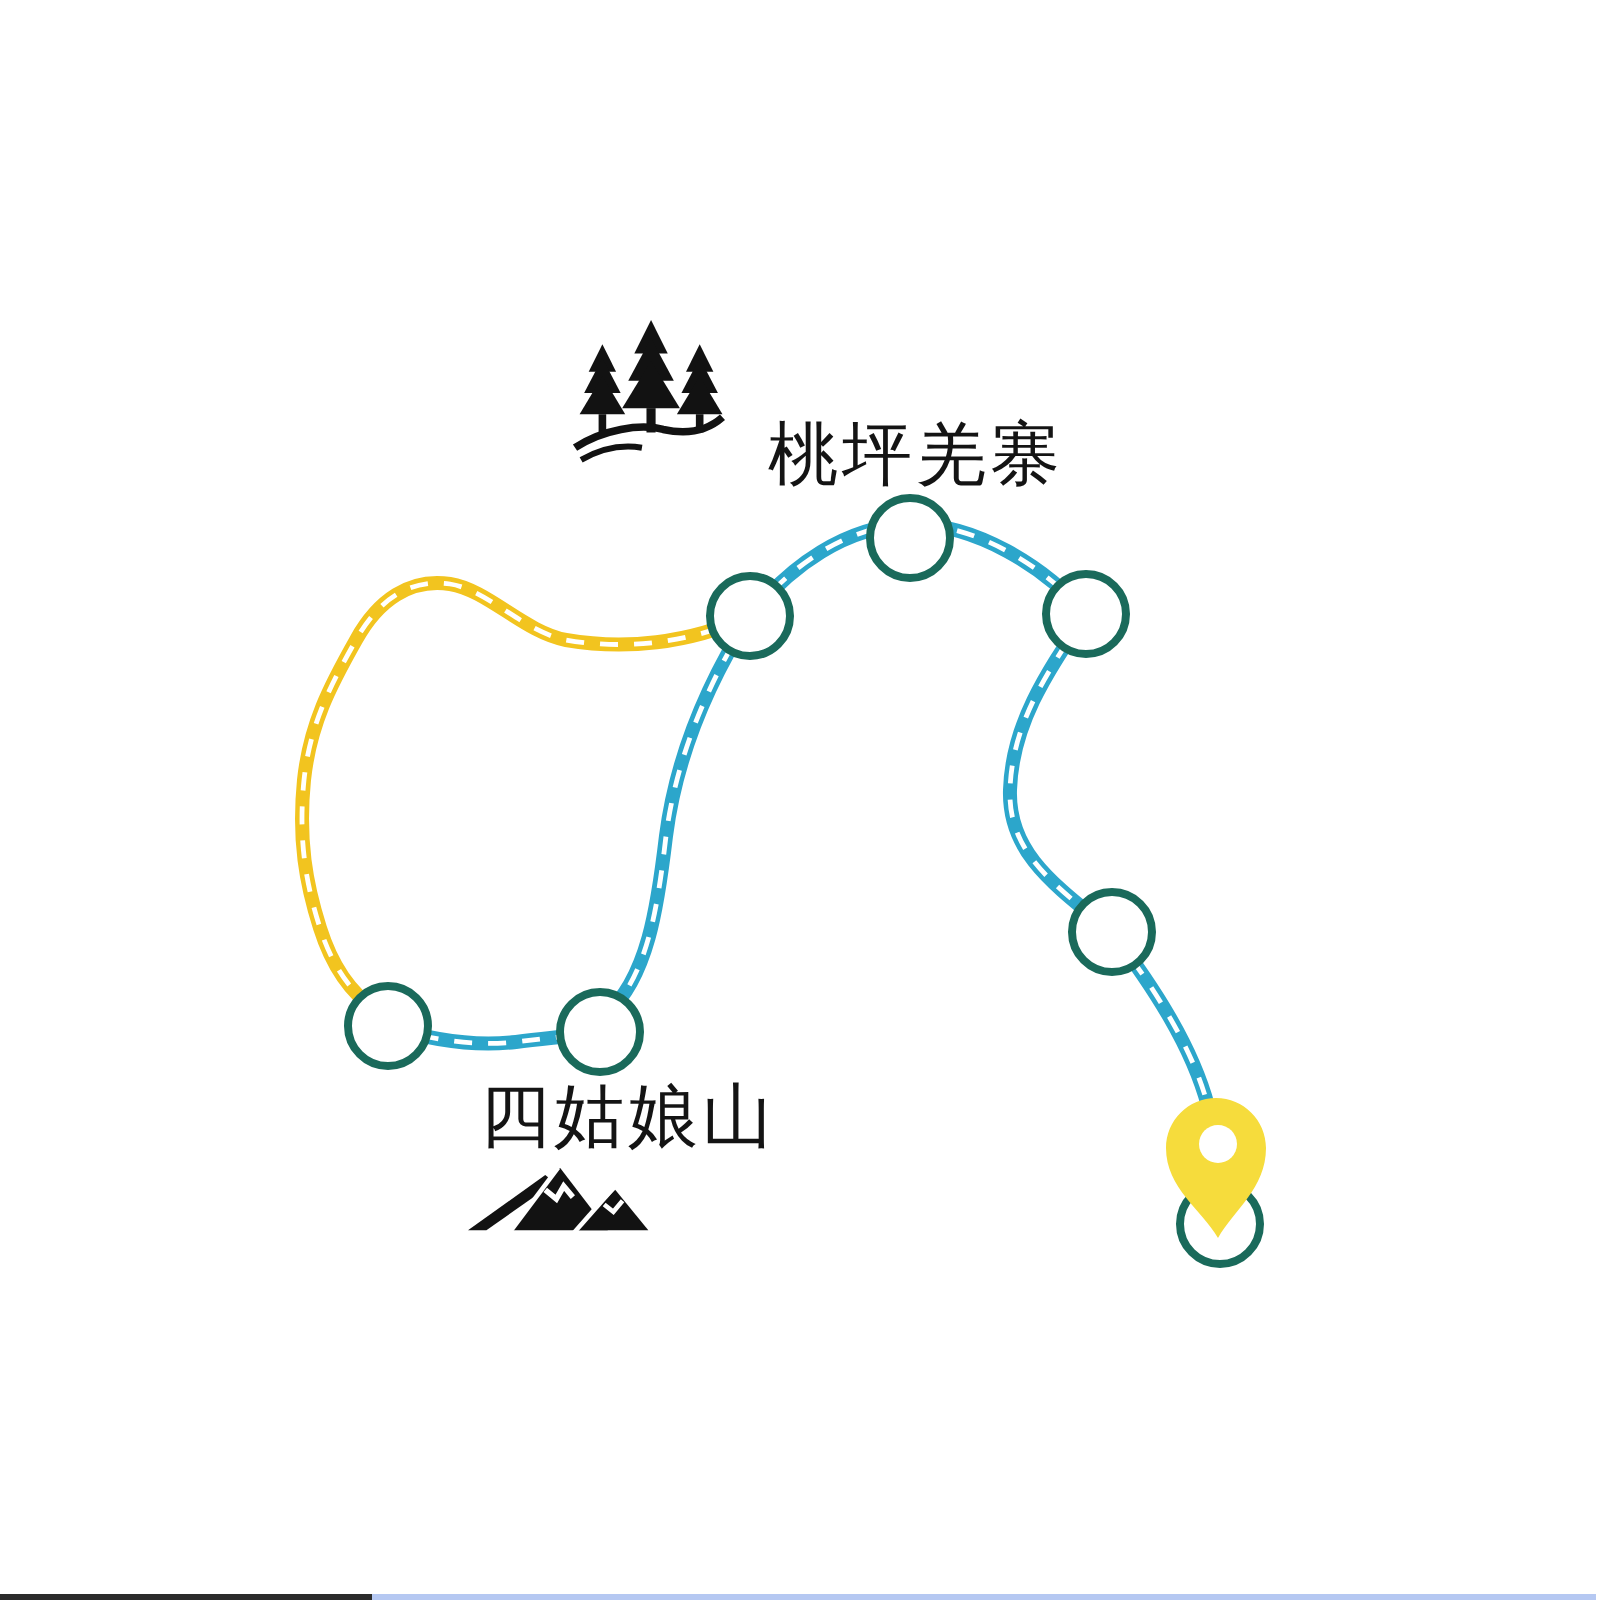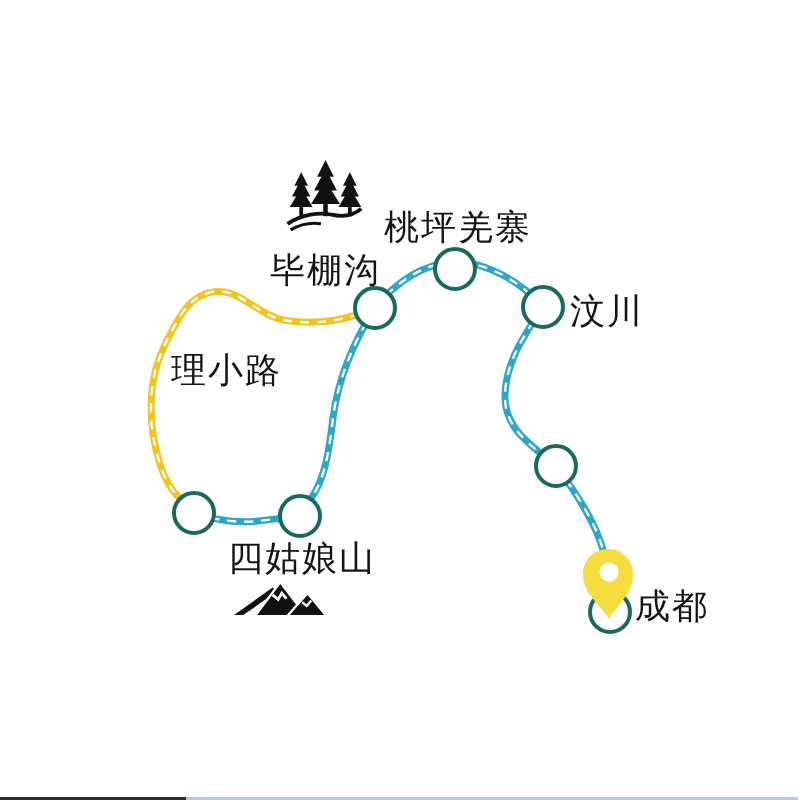--- a/index.html
+++ b/index.html
@@ -91,22 +91,18 @@
         <path d="M42,14 L48,19 L52,12 L57,18" stroke="#ffffff" stroke-width="3" fill="none"></path>
 
         <polygon points="58,36 80,14 98,36"></polygon>
         <path d="M57,38 L80,12" stroke="#ffffff" stroke-width="2.5" fill="none"></path>
         <path d="M74,22 L79,26 L84,20" stroke="#ffffff" stroke-width="2.5" fill="none"></path>
       </g>
     </g>
   </svg>
 
   <div class="map-label" style="left:384px;top:210px">桃坪羌寨</div>
-  <div class="map-label" style="left:270px;top:253px">毕棚沟</div>
-  <div class="map-label" style="left:570px;top:294px">汶川</div>
-  <div class="map-label" style="left:171px;top:353px">理小路</div>
-  <div class="map-label" style="left:228px;top:541px">四姑娘山</div>
-  <div class="map-label" style="left:635px;top:589px">成都</div>
+  <div class="map-label" style="left:240px;top:541px">四姑娘山</div>
 
   <div class="bbar bbar-dark" style="background: rgb(43, 43, 43);"></div>
   <div class="bbar bbar-light" style="background: rgb(181, 200, 242);"></div>
 
 </div>
 
 </body></html>

